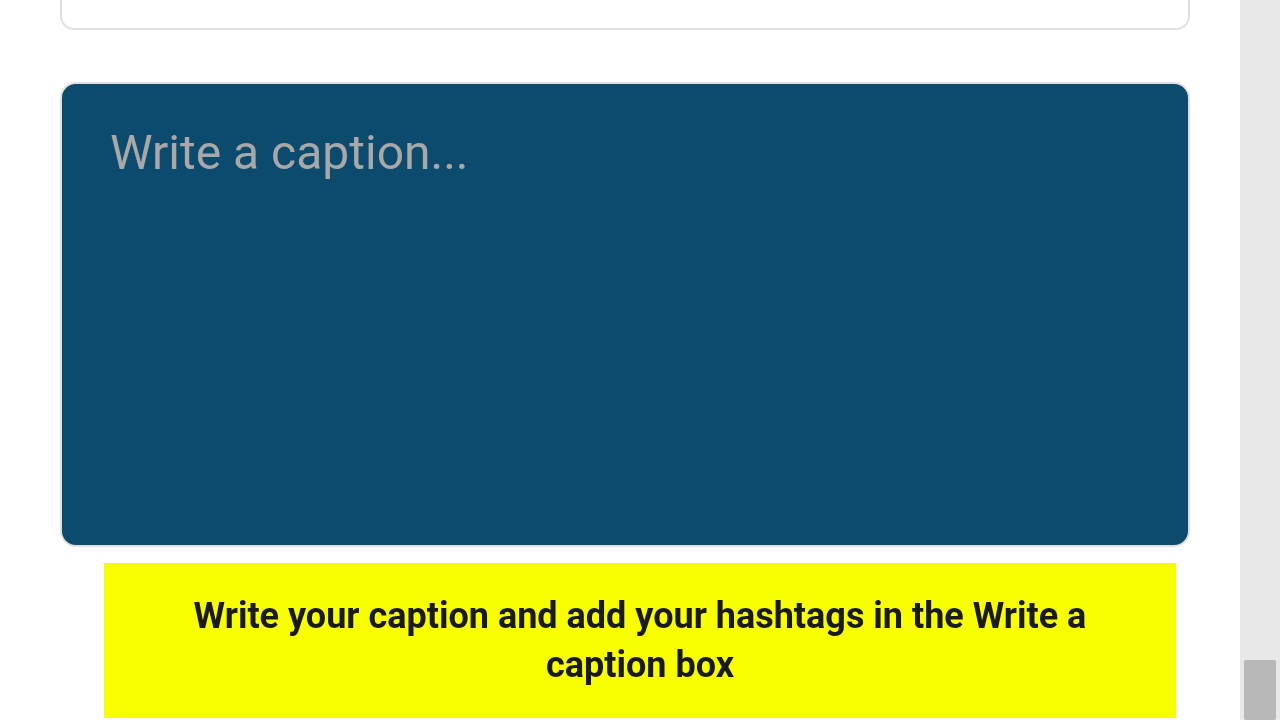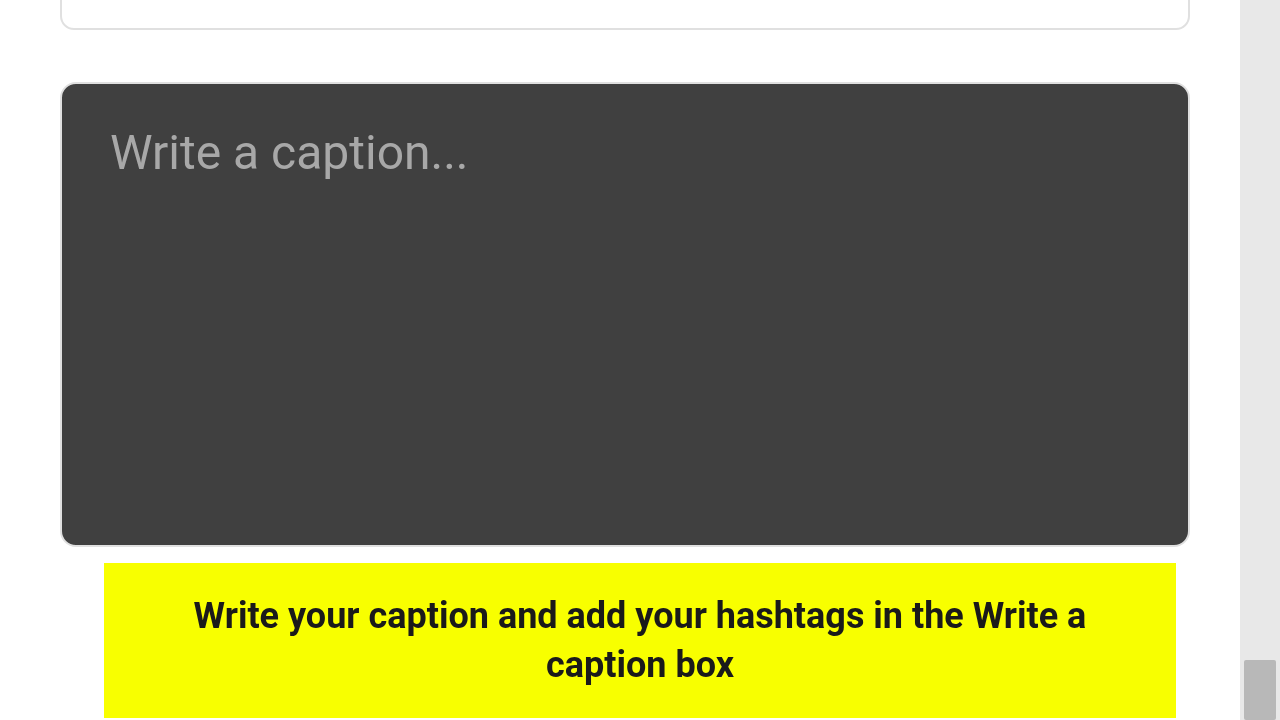--- a/index.html
+++ b/index.html
@@ -34,21 +34,21 @@
       background: #ffffff;
     }
     .caption-box {
       position: absolute;
       top: 82px;
       left: 60px;
       width: 1130px;
       height: 465px;
       border: 2px solid #e0e0e0;
       border-radius: 16px;
-      background: #404040;
+      background: #0c4a6e;
       padding: 40px 48px;
       font-size: 48px;
       color: #a8a8a8;
       line-height: 1.2;
       resize: none;
       outline: none;
       font-family: inherit;
       filter: blur(0.5px);
     }
     .caption-box::placeholder {

